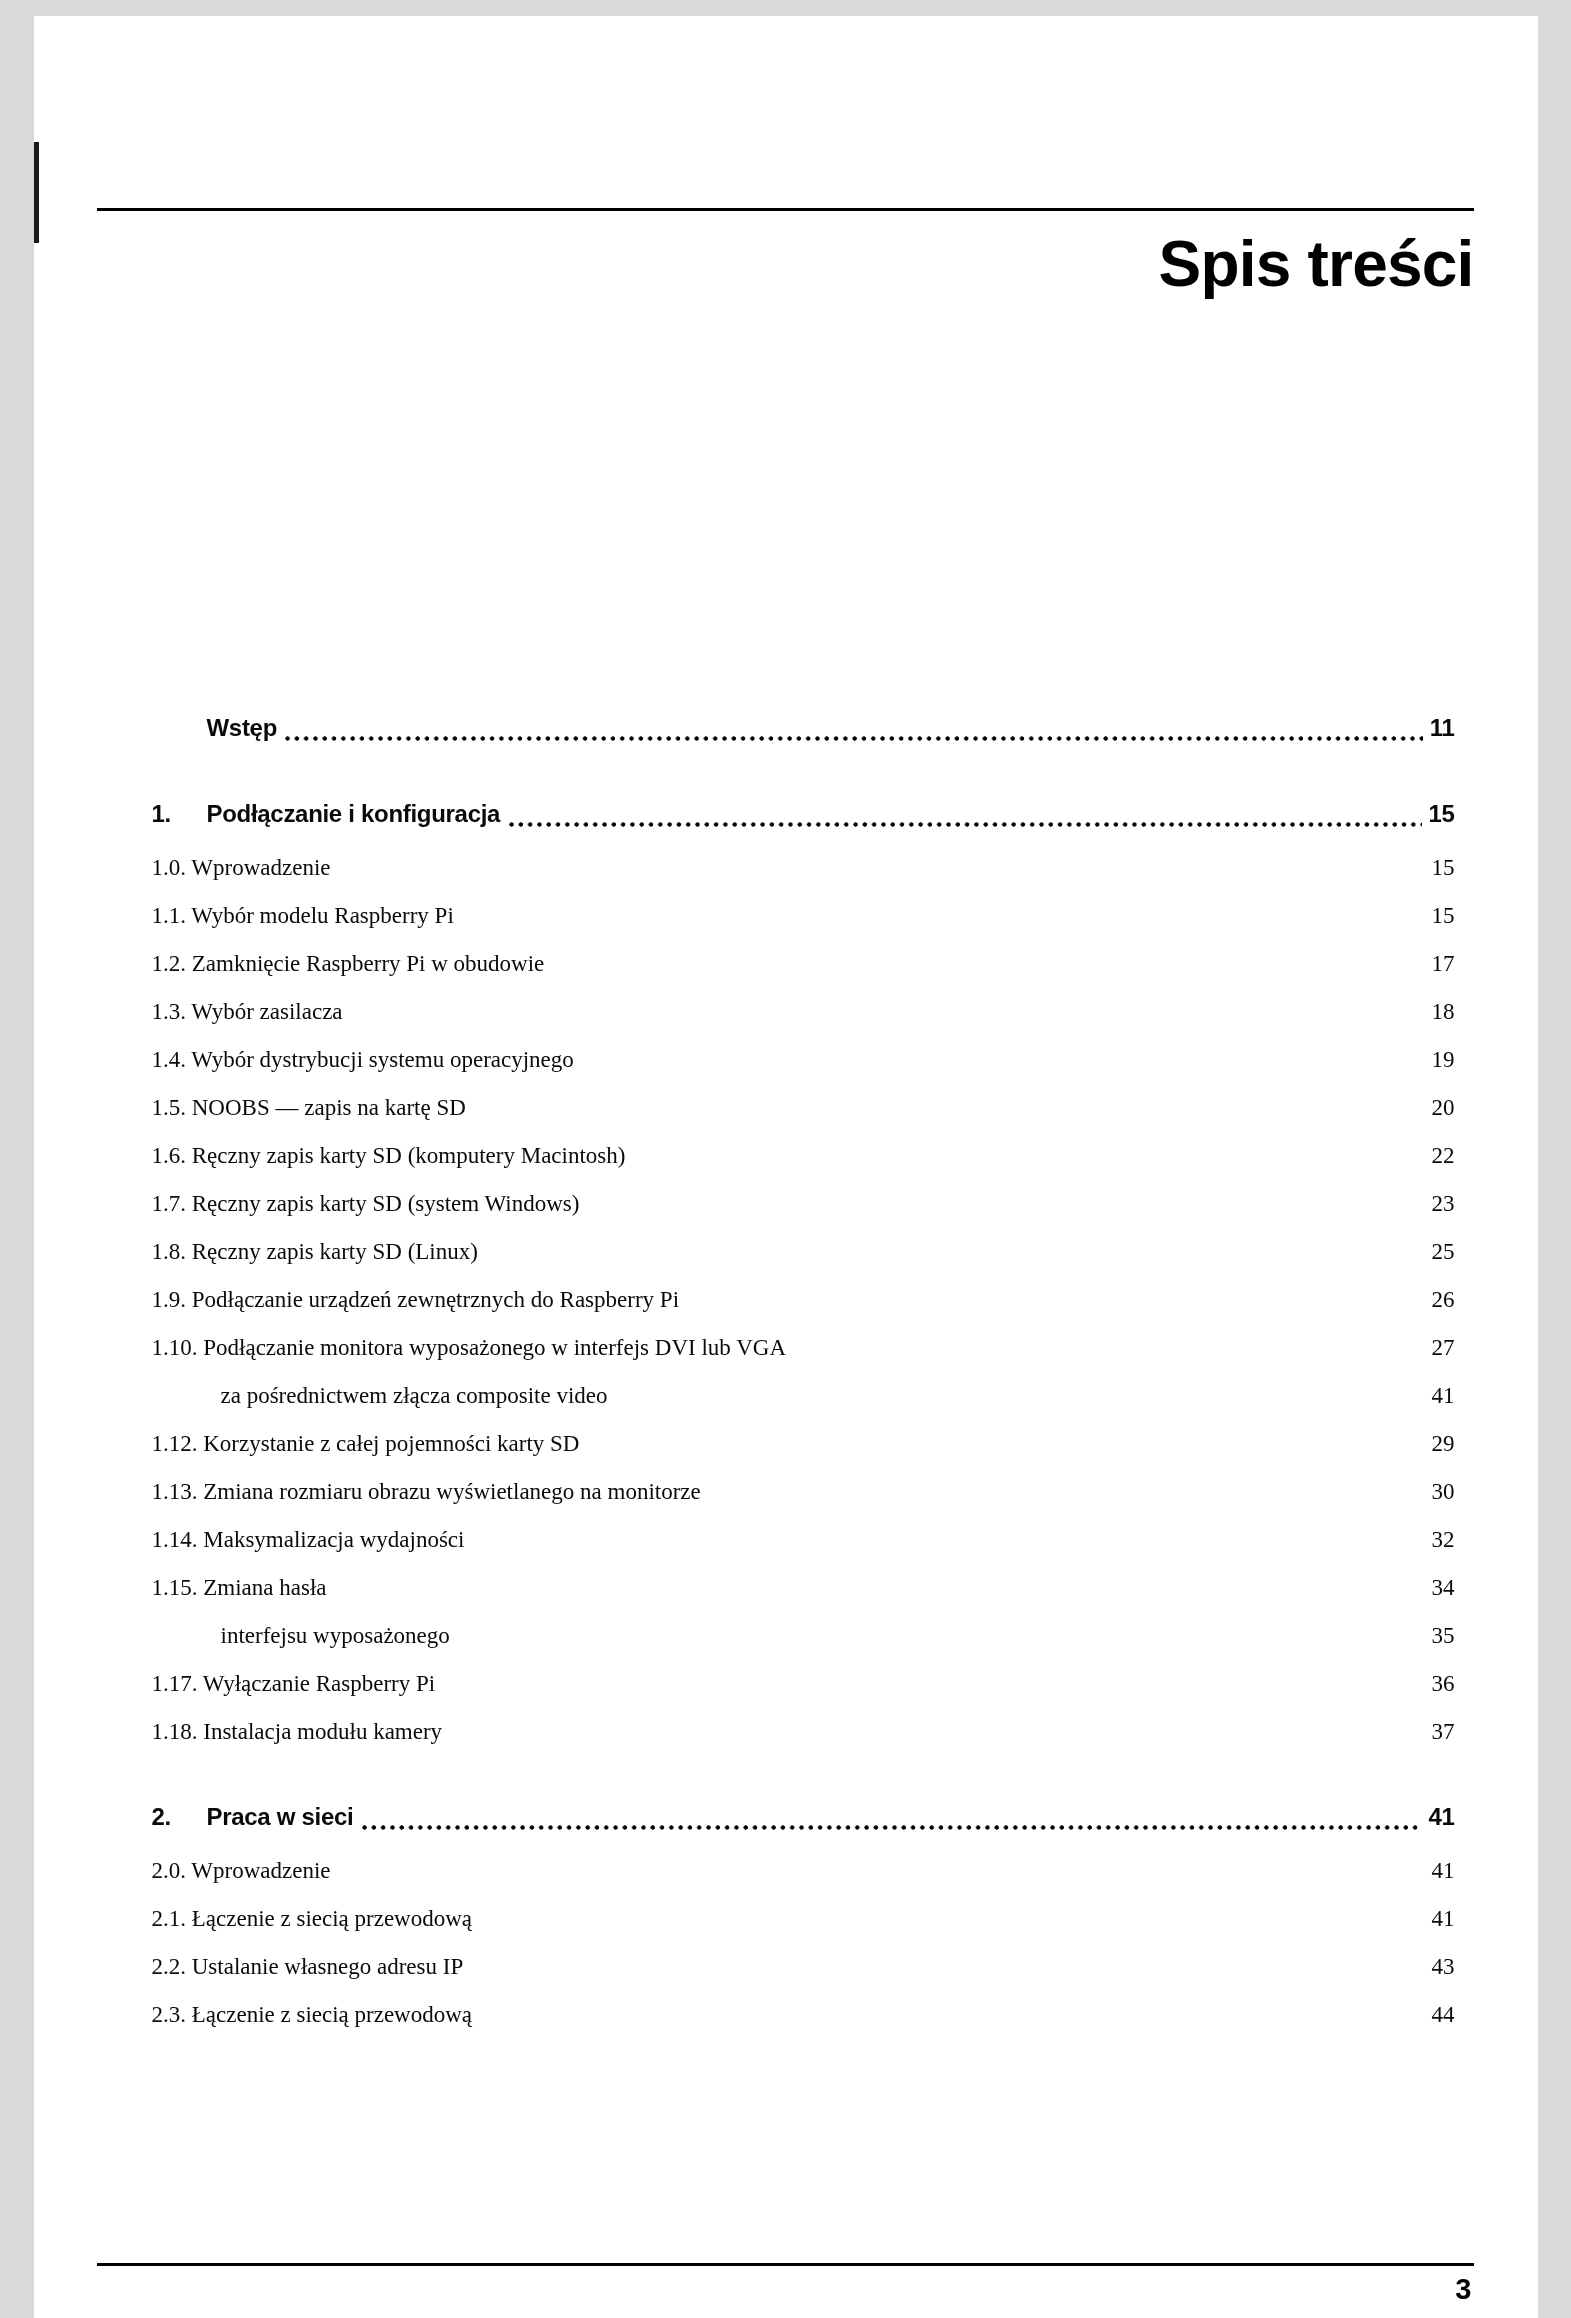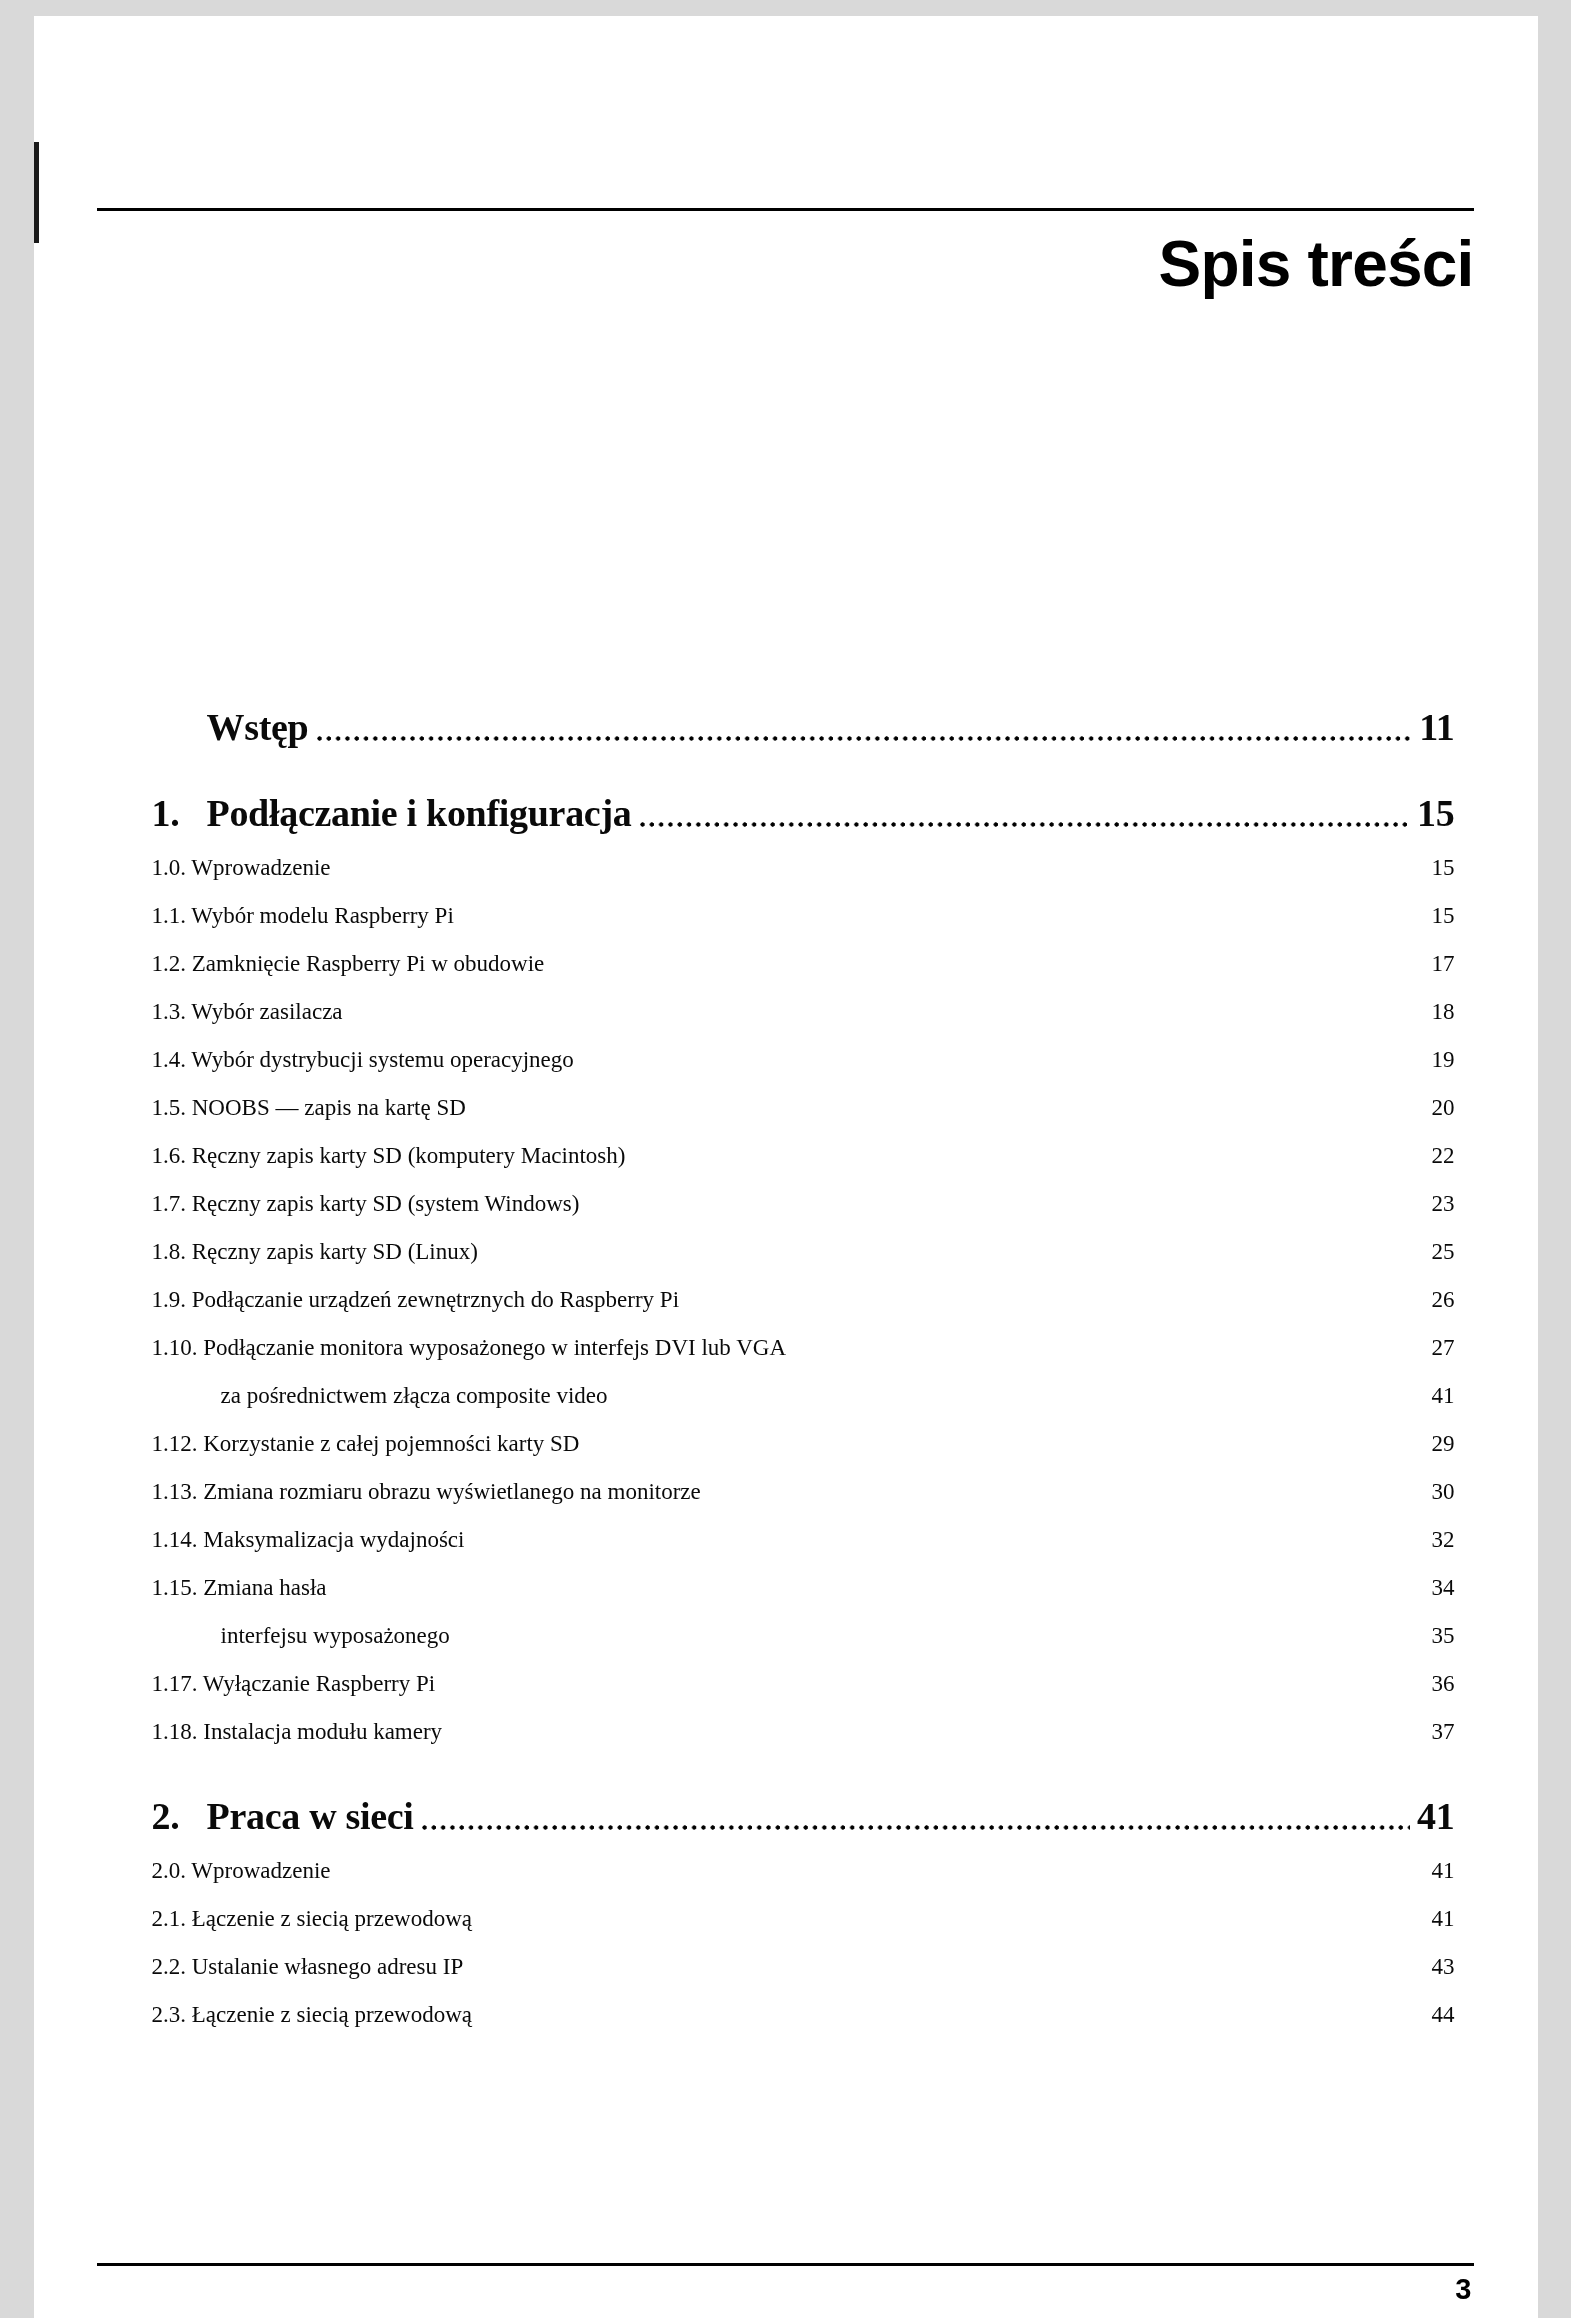--- a/index.html
+++ b/index.html
@@ -58,23 +58,23 @@
     line-height: 48px;
     font-size: 23px;
   }
   .row .fill { flex: 1; }
   .row .pg {
     white-space: nowrap;
     text-align: center;
   }
   
   .row.chapter {
-    font-family: Liberation Serif, serif;
+    font-family: Liberation Sans, sans-serif;
     font-weight: bold;
-    font-size: 38px;
+    font-size: 24px;
     line-height: 51px;
     margin-bottom: 5px;
     letter-spacing: -0.3px;
   }
   .row.chapter.gap { margin-top: 35px; }
   .row.chapter .num {
     width: 55px;
     flex: 0 0 55px;
   }
   .leader {

